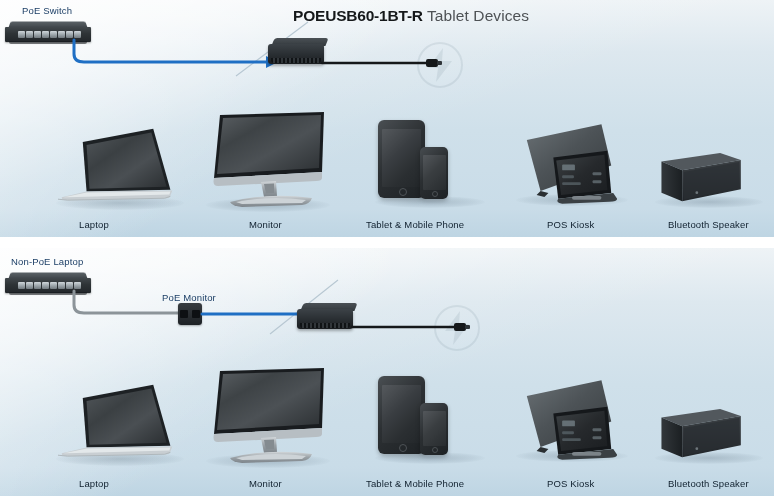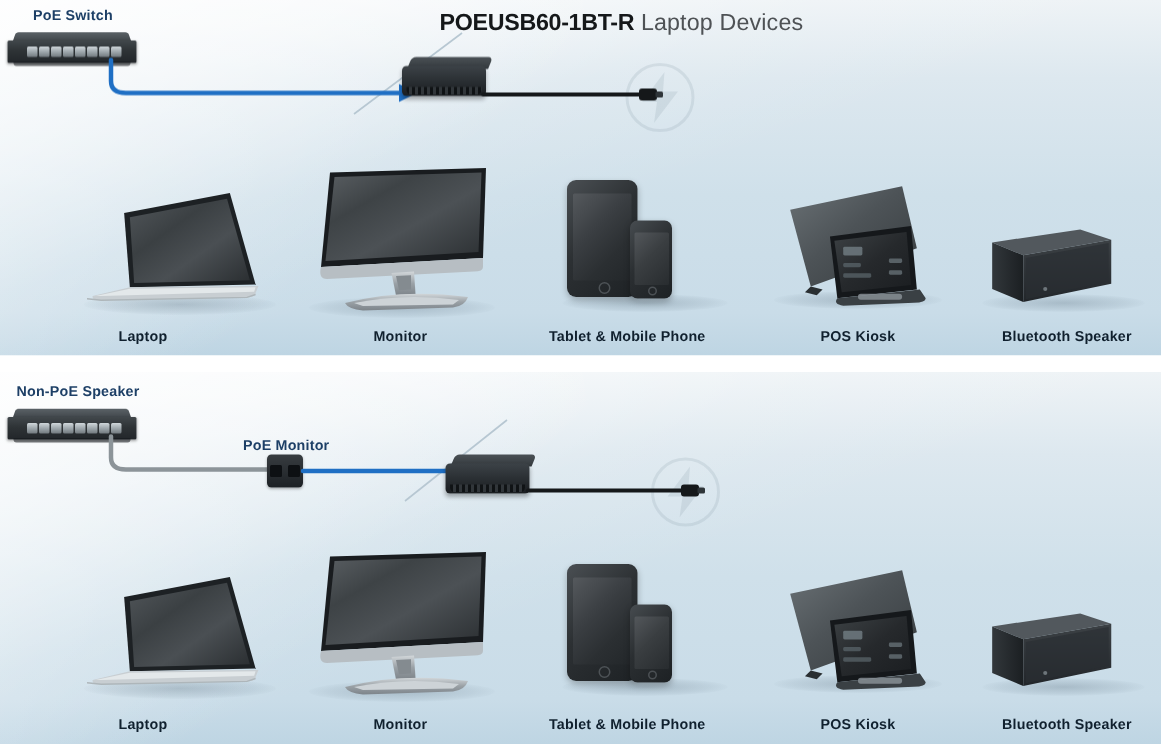--- a/index.html
+++ b/index.html
@@ -68,21 +68,21 @@
     color: #15181a;
     font-weight: bold;
     letter-spacing: -0.2px;
   }
   #title-top    { left: 293px; top: 7px; }
 
   .node-label {
     position: absolute;
     white-space: nowrap;
     font-size: 9.5px;
-    font-weight: bold;
+    font-weight: normal;
     color: #10202e;
     letter-spacing: 0.15px;
   }
   .node-label.blue { color: #1d3f66; }
 
   
   .watermark {
     position: absolute;
     opacity: 0.17;
     pointer-events: none;
@@ -253,21 +253,21 @@
 
   <div class="panel" id="panel-top">
     <div class="sheen"></div>
 
     <svg class="watermark" style="left:415px; top:40px;" width="50" height="50" viewBox="0 0 50 50">
       <circle cx="25" cy="25" r="22" fill="none" stroke="#7d939f" stroke-width="2"></circle>
       <path d="M28 8 L13 28 L23 28 L21 42 L37 21 L27 21 Z" fill="#7d939f"></path>
     </svg>
 
     <div class="diagram-title" id="title-top">
-      <b>POEUSB60-1BT-R</b><span> Laptop Devices</span>
+      <b>POEUSB60-1BT-R</b><span> Tablet Devices</span>
     </div>
 
     <svg class="cable" style="left:230px; top:20px;" width="80" height="60">
       <path d="M78 2 L6 56" fill="none" stroke="#b7c7d2" stroke-width="1.1"></path>
     </svg>
 
     <div class="node-label blue" style="left:22px; top:5px;">PoE Switch</div>
     <div class="switch" style="left:5px; top:20px;">
       <div class="sw-top"></div>
       <div class="sw-face">
@@ -416,21 +416,21 @@
 
     <svg class="watermark" style="left:432px; top:55px;" width="50" height="50" viewBox="0 0 50 50">
       <circle cx="25" cy="25" r="22" fill="none" stroke="#7d939f" stroke-width="2"></circle>
       <path d="M28 8 L13 28 L23 28 L21 42 L37 21 L27 21 Z" fill="#7d939f"></path>
     </svg>
 
     <svg class="cable" style="left:262px; top:30px;" width="80" height="60">
       <path d="M76 2 L8 56" fill="none" stroke="#b7c7d2" stroke-width="1.1"></path>
     </svg>
 
-    <div class="node-label blue" style="left:11px; top:8px;">Non-PoE Speaker</div>
+    <div class="node-label blue" style="left:11px; top:8px;">Non-PoE Laptop</div>
     <div class="switch" style="left:5px; top:23px;">
       <div class="sw-top"></div>
       <div class="sw-face">
         <div class="sw-ports">
           <i></i>
             <i></i>
             <i></i>
             <i></i>
             <i></i>
             <i></i>

